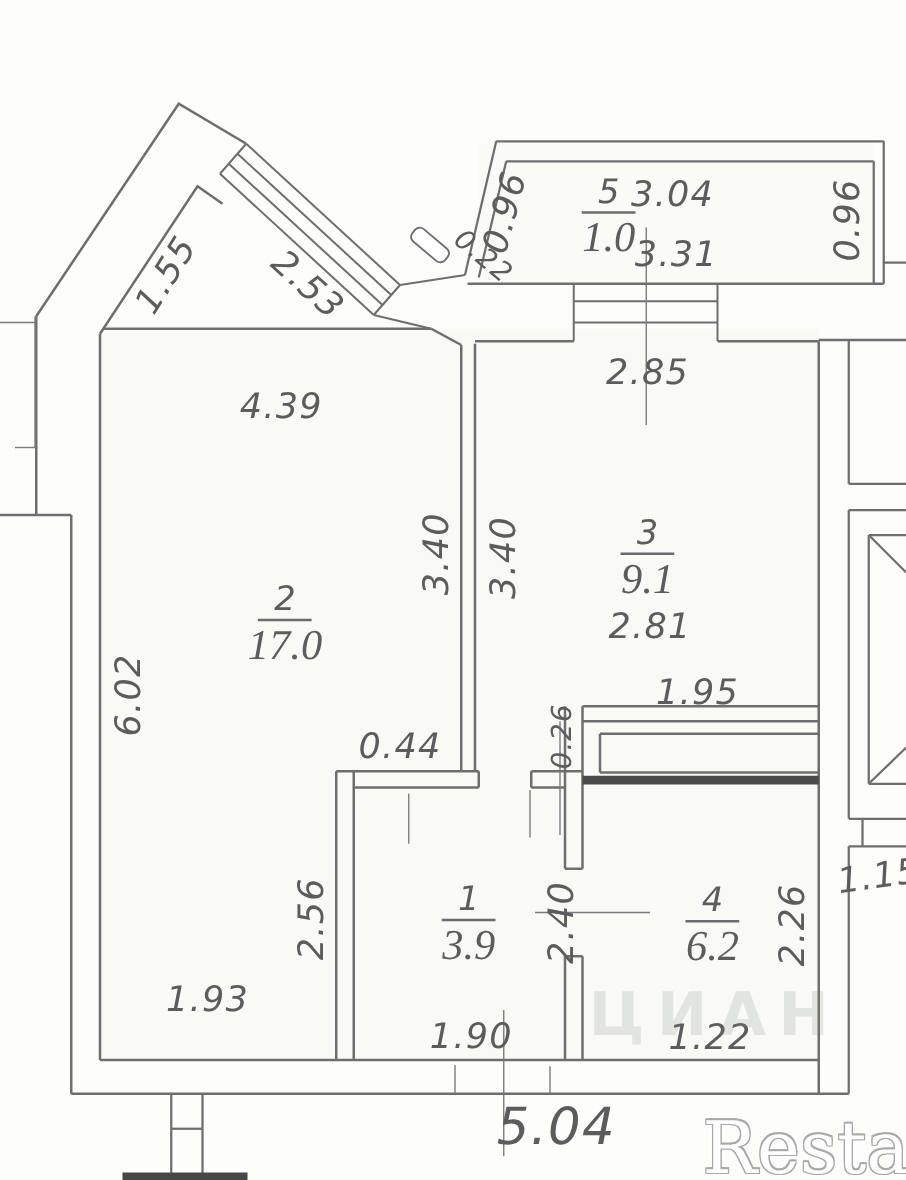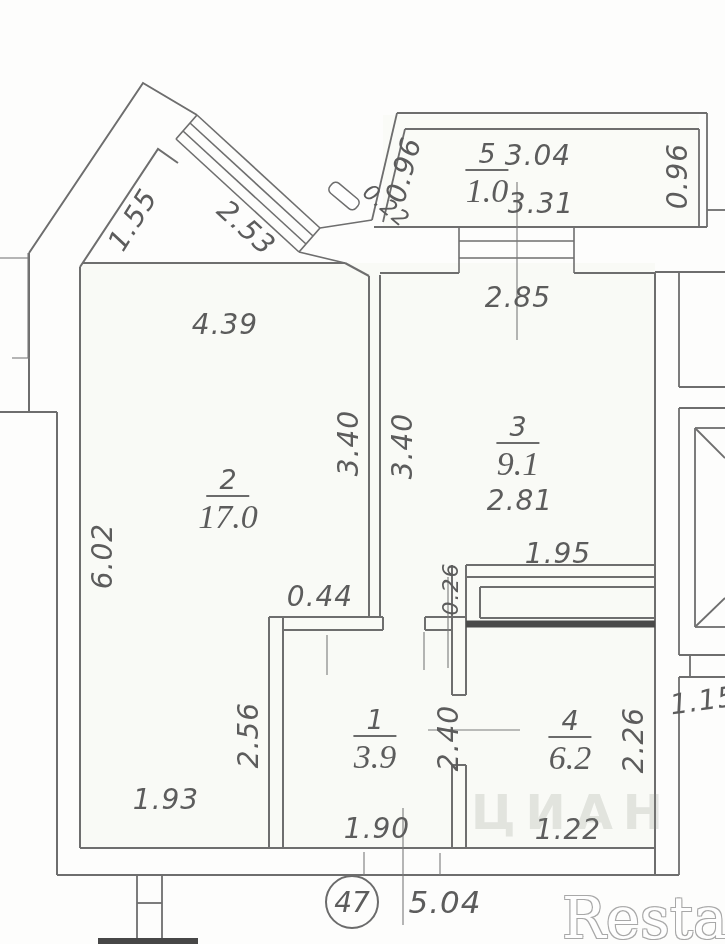--- a/index.html
+++ b/index.html
@@ -7,21 +7,21 @@
     position:relative;width:725px;height:944px;overflow:hidden;
     background:#fdfdfc;font-family:"DejaVu Sans",sans-serif;
   }
   svg{position:absolute;left:0;top:0;}
   .dim{
     position:absolute;font-style:italic;color:#5c5c5c;font-size:28px;
     white-space:nowrap;letter-spacing:1px;line-height:1;
     transform:translate(-50%,-50%) rotate(var(--rot,0deg));
   }
   .dim.sm{font-size:22px;}
-  .dim.lg{font-size:31px;text-align:center;}
+  .dim.lg{font-size:41px;text-align:center;}
   .room-label{
     position:absolute;transform:translate(-50%,-50%);text-align:center;
     color:#5c5c5c;font-style:italic;line-height:1;
   }
   .room-label .num{
     display:inline-block;padding:0 13px 2px;border-bottom:2px solid #6b6b6b;
     font-size:27px;
   }
   .room-label .area{display:block;font-size:34px;padding-top:3px;font-family:Liberation Serif, serif;}
   .apt{
@@ -211,20 +211,17 @@
   </div>
   <div class="room-label" style="left:570px;top:741px">
     <span class="num">4</span>
     <span class="area">6.2</span>
   </div>
   <div class="room-label" style="left:487px;top:174px">
     <span class="num">5</span>
     <span class="area">1.0</span>
   </div>
 
-  <div class="apt">
-    <span>47</span>
-  </div>
 
   <div class="wm-cian">ЦИАН</div>
   <div class="wm-restate">Restate</div>
 
 </div>
 
 </body></html>

